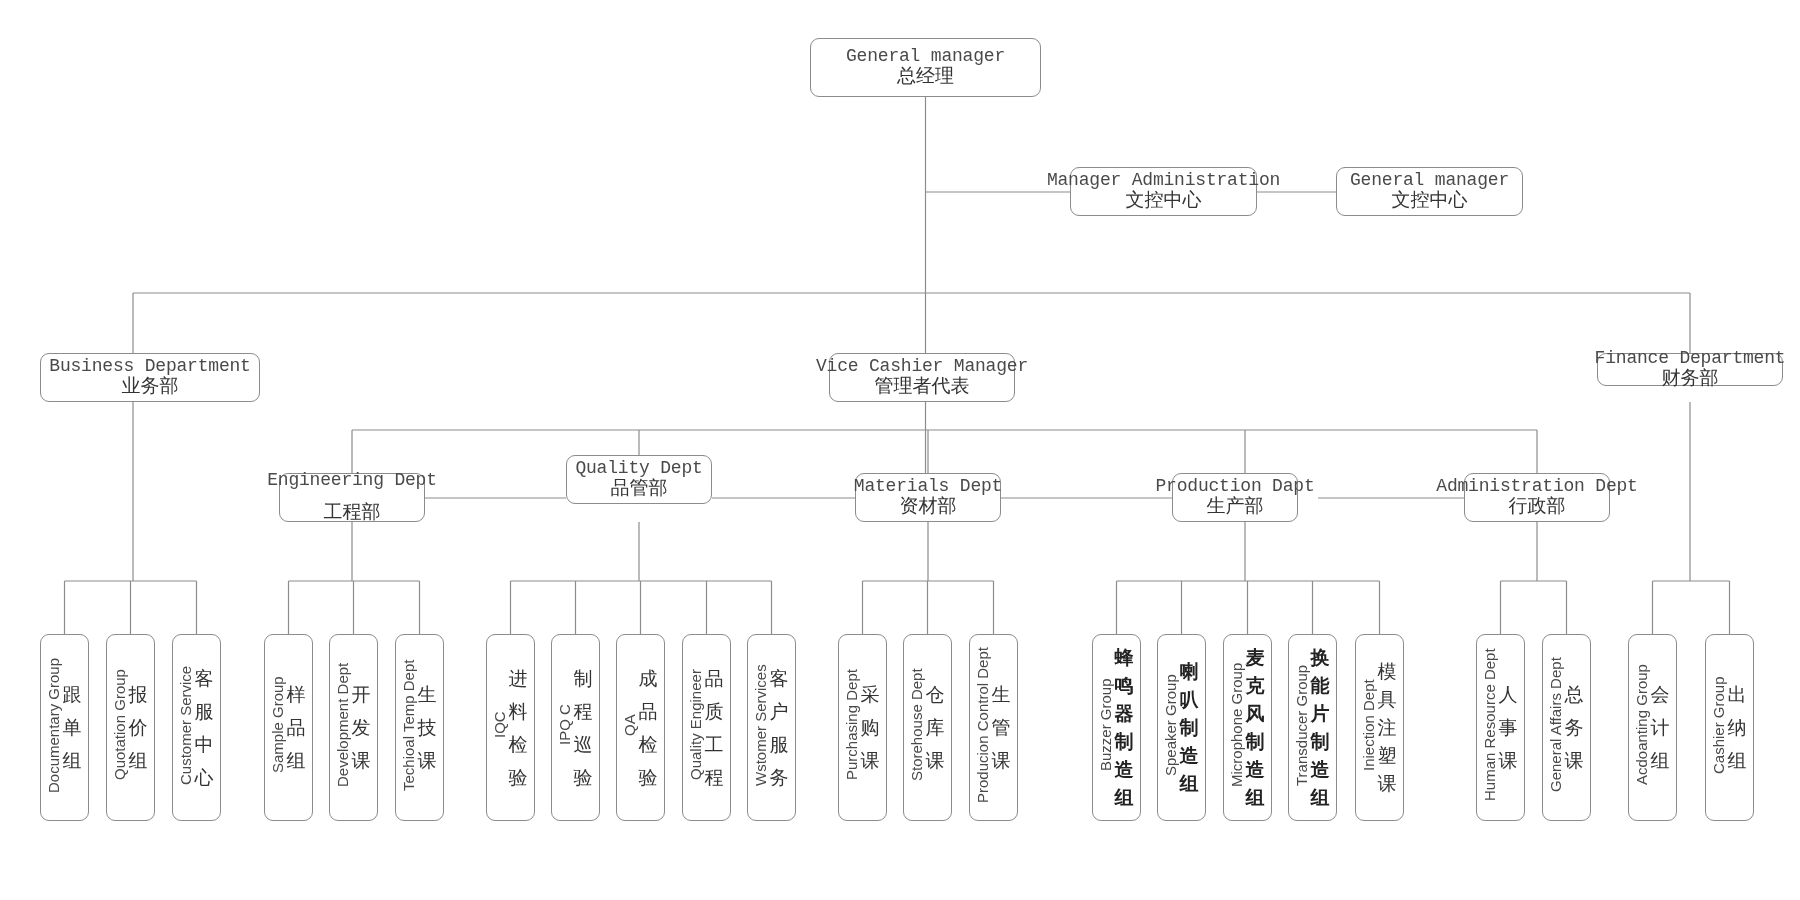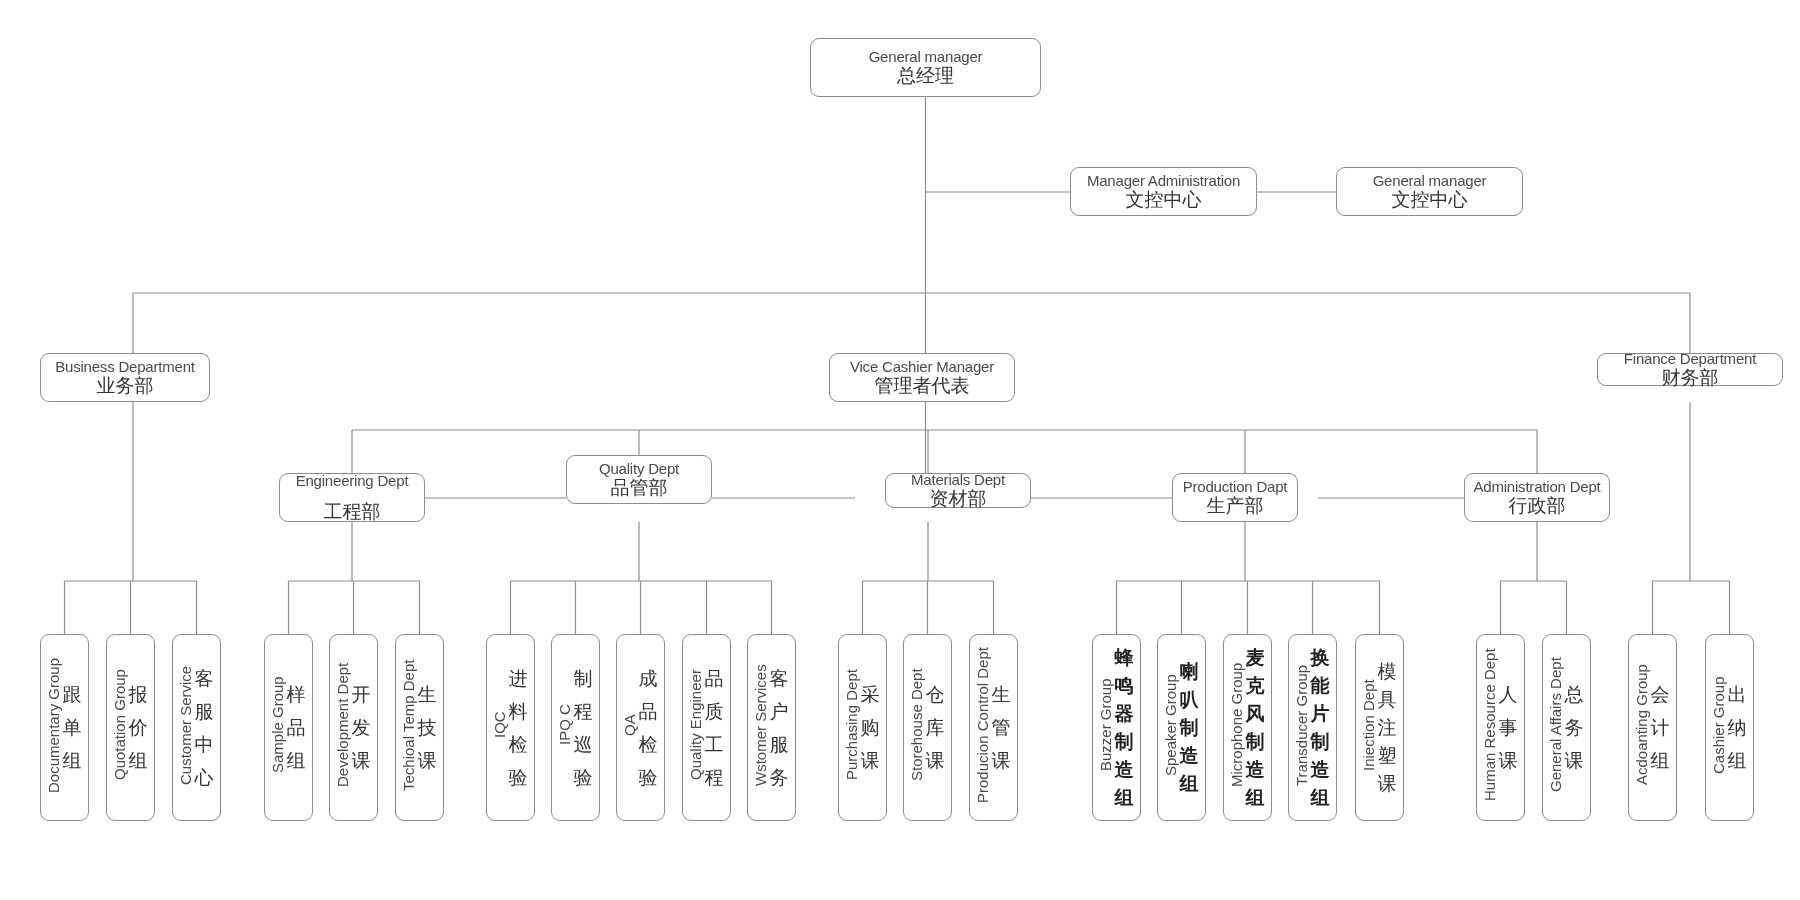--- a/index.html
+++ b/index.html
@@ -3,21 +3,21 @@
 <meta charset="utf-8">
 <style>
   html, body { margin:0; padding:0; background:#ffffff; }
   body { width:1800px; height:900px; position:relative; overflow:hidden;
          font-family:"Liberation Sans","DejaVu Sans",sans-serif; color:#404040; }
   #chart { position:absolute; left:0; top:0; width:1800px; height:900px; }
   svg#lines { position:absolute; left:0; top:0; }
   .node { position:absolute; box-sizing:border-box; border:1px solid #8c8c8c; border-radius:9px;
           background:#fff; text-align:center; display:flex; flex-direction:column;
           justify-content:center; align-items:center; cursor:pointer; }
-  .node .en { font-size:15px; line-height:17px; color:#4a4a4a; white-space:nowrap; letter-spacing:-0.2px; }
+  .node .en { font-size:18px; line-height:17px; color:#4a4a4a; white-space:nowrap; letter-spacing:-0.2px;font-family:Liberation Mono, monospace; }
   .node .zh { font-size:19px; line-height:22px; color:#333; white-space:nowrap; }
   .leaf { position:absolute; box-sizing:border-box; border:1px solid #8c8c8c; border-radius:9px;
           background:#fff; width:49px; height:187px; cursor:pointer; overflow:hidden; }
   .leaf .en { position:absolute; left:3px; bottom:10px; width:20px; height:170px;
               writing-mode:vertical-rl; transform:rotate(180deg); font-size:15px; line-height:20px;
               color:#4a4a4a; white-space:nowrap; display:flex; align-items:center; justify-content:center; }
   .leaf .zh { position:absolute; right:5px; top:0; bottom:0; width:22px; display:flex;
               flex-direction:column; justify-content:center; align-items:center; font-size:19px;
               line-height:33px; color:#333; }
   .leaf .zh.bold { font-weight:bold; color:#222; }
@@ -88,41 +88,41 @@
     <span class="zh">总经理</span>
   </div>
   <div class="node" id="n-rep" style="left: 1070px; top: 167px; width: 187px; height: 49px;">
     <span class="en">Manager Administration</span>
     <span class="zh">文控中心</span>
   </div>
   <div class="node" id="n-dcc" style="left: 1336px; top: 167px; width: 187px; height: 49px;">
     <span class="en">General manager</span>
     <span class="zh">文控中心</span>
   </div>
-  <div class="node" id="n-bus" style="left: 40px; top: 353px; width: 170px; height: 49px;">
+  <div class="node" id="n-bus" style="left: 40px; top: 353px; width: 220px; height: 49px;">
     <span class="en">Business Department</span>
     <span class="zh">业务部</span>
   </div>
   <div class="node" id="n-vgm" style="left: 829px; top: 353px; width: 186px; height: 49px;">
     <span class="en">Vice Cashier Manager</span>
     <span class="zh">管理者代表</span>
   </div>
   <div class="node" id="n-fin" style="left: 1597px; top: 353px; width: 186px; height: 33px;">
     <span class="en">Finance Department</span>
     <span class="zh">财务部</span>
   </div>
   <div class="node" id="n-d0" style="left: 279px; top: 473px; width: 146px; height: 49px; gap: 12px;">
     <span class="en">Engineering Dept</span>
     <span class="zh">工程部</span>
   </div>
   <div class="node" id="n-d1" style="left: 566px; top: 455px; width: 146px; height: 49px;">
     <span class="en">Quality Dept</span>
     <span class="zh">品管部</span>
   </div>
-  <div class="node" id="n-d2" style="left: 885px; top: 473px; width: 146px; height: 35px;">
+  <div class="node" id="n-d2" style="left: 855px; top: 473px; width: 146px; height: 49px;">
     <span class="en">Materials Dept</span>
     <span class="zh">资材部</span>
   </div>
   <div class="node" id="n-d3" style="left: 1172px; top: 473px; width: 126px; height: 49px;">
     <span class="en">Production Dapt</span>
     <span class="zh">生产部</span>
   </div>
   <div class="node" id="n-d4" style="left: 1464px; top: 473px; width: 146px; height: 49px;">
     <span class="en">Administration Dept</span>
     <span class="zh">行政部</span>

